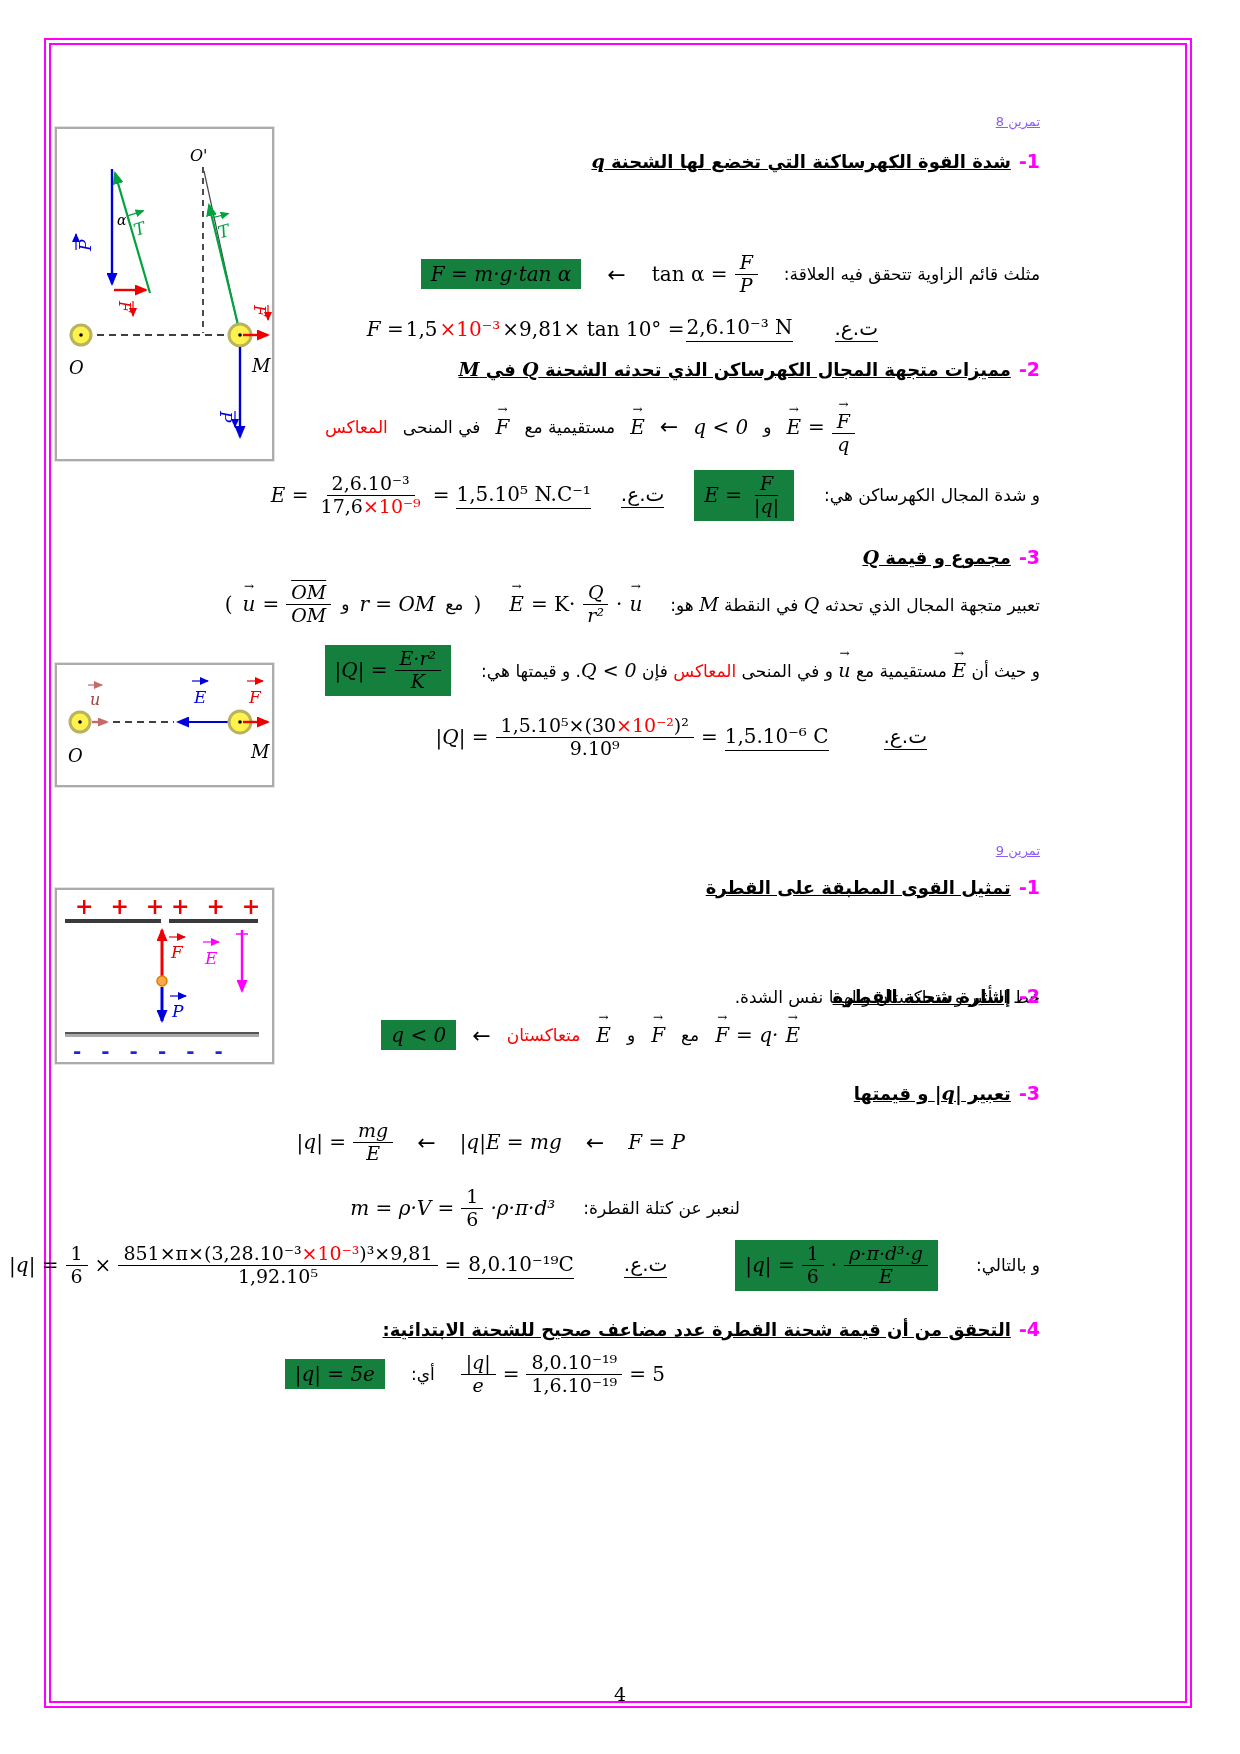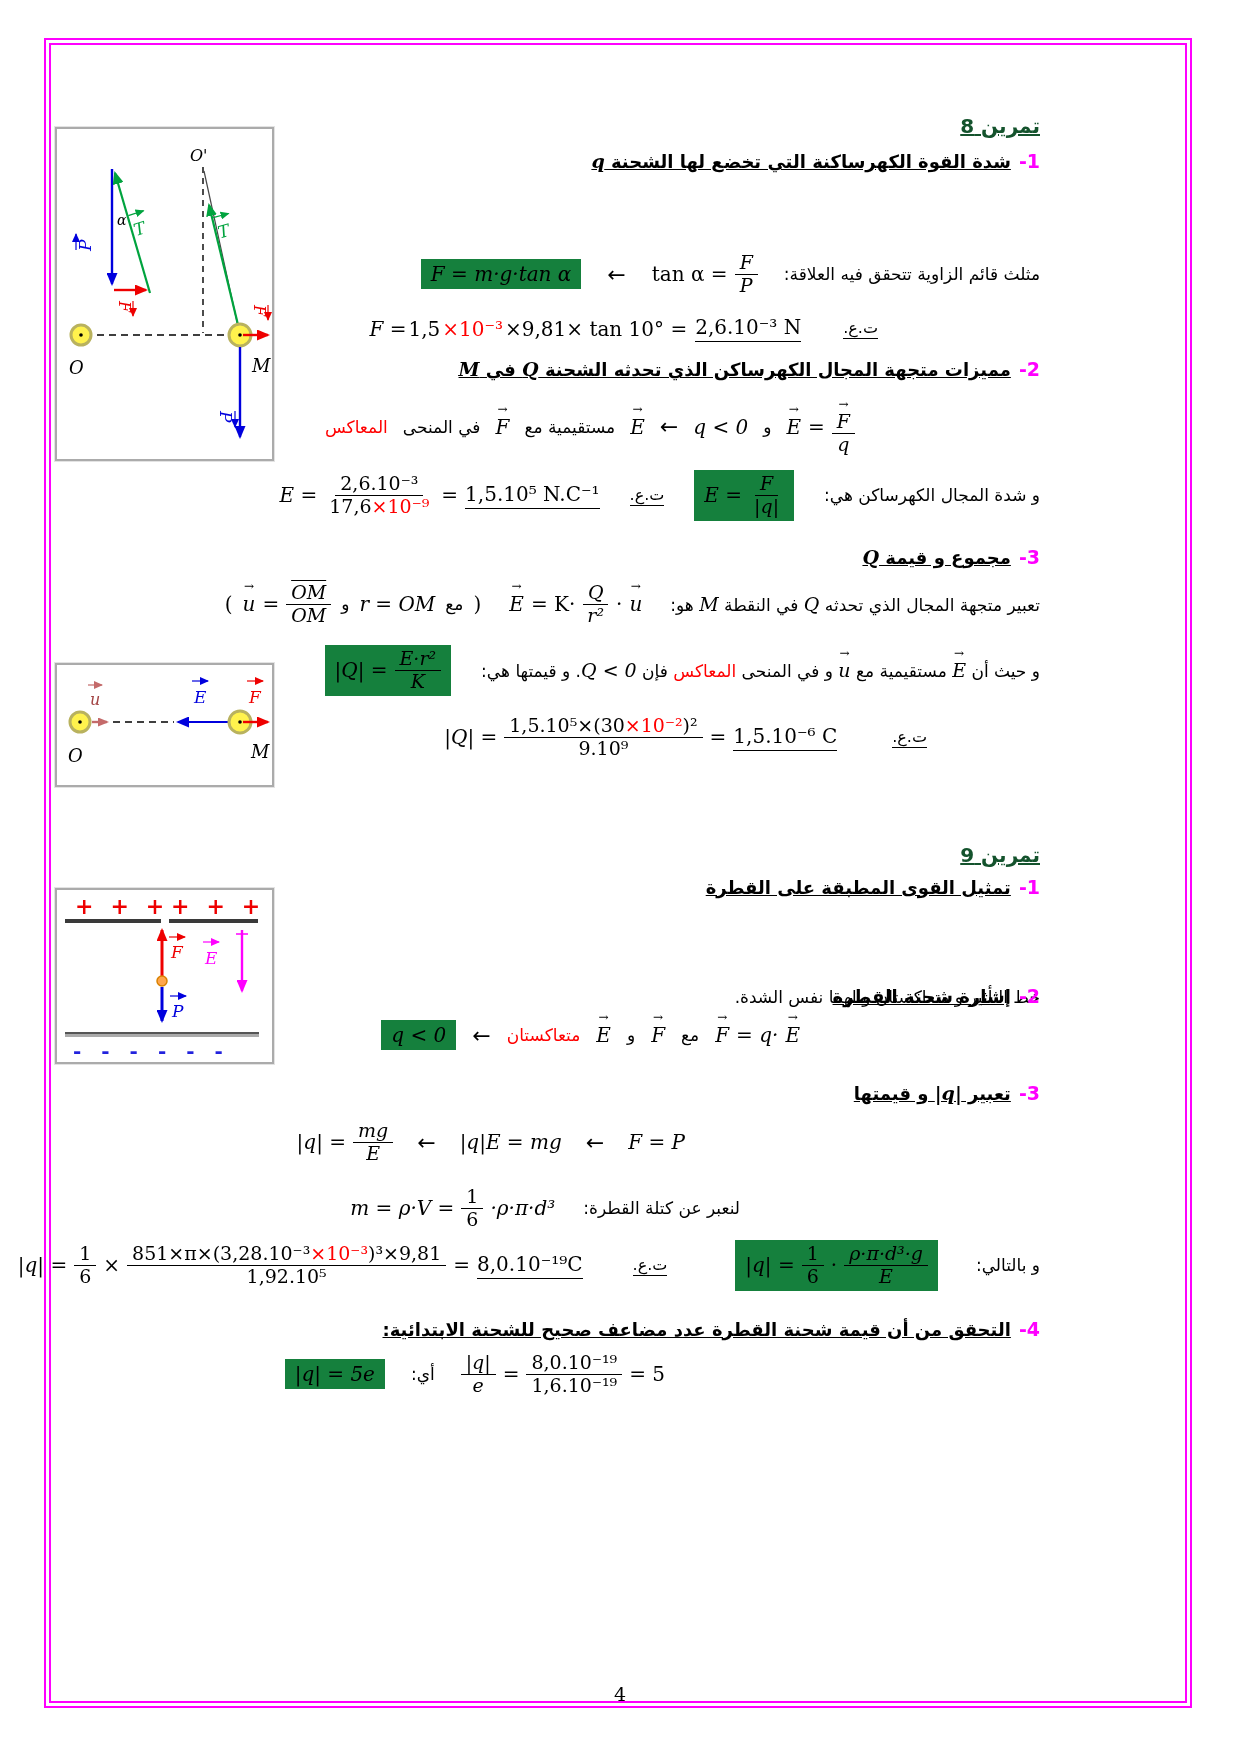--- a/index.html
+++ b/index.html
@@ -6,40 +6,40 @@
   .page{position:relative;width:1240px;height:1754px;background:#fff;overflow:hidden;
         font-family:"DejaVu Sans",sans-serif;color:#000}
   .frame{position:absolute;left:44px;top:38px;width:1148px;height:1670px;
          box-sizing:border-box;border:7px double #FF00FF}
   .ln{position:absolute;display:flex;direction:rtl;align-items:center;white-space:nowrap}
   .ar{font-size:17px;direction:rtl;unicode-bidi:isolate}
   .h{font-size:18px;font-weight:bold;text-decoration:underline;direction:rtl;unicode-bidi:isolate}
   .him{font-family:"DejaVu Serif","Liberation Serif",serif;font-style:italic;font-size:19px;
        direction:ltr;unicode-bidi:isolate}
   .secnum{color:#FF00FF;font-size:19px;font-weight:bold;direction:rtl;unicode-bidi:isolate}
-  .extitle{color:#14532d;font-size:20px;font-weight:bold;text-decoration:underline}
+  .extitle{color:#8b5cf6;font-size:13px;font-weight:normal;text-decoration:underline}
   .m,.mi{font-family:"DejaVu Serif","Liberation Serif",serif;font-size:20px;
          direction:ltr;unicode-bidi:isolate}
   .mi{font-style:italic}
   .it{font-style:italic}
   .mrow{display:inline-flex;align-items:center;gap:7px;direction:ltr;unicode-bidi:isolate}
   .grp{display:inline-flex;align-items:center;gap:10px;direction:rtl}
   .frac{display:inline-flex;flex-direction:column;align-items:center;direction:ltr;
         line-height:1.15;font-family:"DejaVu Serif","Liberation Serif",serif;font-size:19px}
   .fn{border-bottom:1.5px solid #000;padding:0 5px;display:inline-flex}
   .fd{padding:0 5px;display:inline-flex}
   .fnv{padding-top:13px}
   .vec{position:relative;display:inline-block;font-style:italic;
        font-family:"DejaVu Serif","Liberation Serif",serif;direction:ltr;unicode-bidi:isolate}
   .vec::before{content:"→";position:absolute;top:-13px;left:50%;transform:translateX(-50%);
                font-size:12px;font-style:normal;color:inherit}
   .bar{text-decoration:overline}
   .red{color:#FF0000}
   .hl{background:#15803d;padding:3px 10px}
-  .ta{font-size:16px;border-bottom:1.3px solid #000;padding-bottom:1px}
+  .ta{font-size:20px;border-bottom:1.3px solid #000;padding-bottom:1px}
   .arrw{font-size:22px;font-family:"DejaVu Sans",sans-serif;direction:ltr;unicode-bidi:isolate}
   .ures{border-bottom:1.4px solid #000;padding-bottom:2px}
   .fig{position:absolute;background:#fff;border:2px solid #ababab;box-shadow:0 0 0 1px #e3e3e3}
   .fig text{font-family:"DejaVu Serif","Liberation Serif",serif;font-style:italic}
   .pagenum{position:absolute;left:0;right:0;top:1683px;text-align:center;
            font-family:"DejaVu Serif",serif;font-size:19px}
 </style>
 </head>
 <body>
 
@@ -198,21 +198,21 @@
     <span class="hl mi">F = m·g·tan α</span>
   </div>
 
   <div class="ln" style="top:315px;right:362px;gap:42px">
     <span class="ta ar">ت.ع.</span>
     <span class="mrow" style="gap:2px">
       <span class="mi">F =</span>
       <span class="m">1,5</span>
       <span class="m red">×10⁻³</span>
       <span class="m">×9,81× tan 10° =</span>
-      <span class="m ures" style="margin-left:6px">2,6.10⁻³ N</span>
+      <span class="m ures" style="margin-left:0">2,6.10⁻³ N</span>
     </span>
   </div>
 
   <div class="ln" style="top:358px;right:200px;gap:8px">
     <span class="secnum">2-</span>
     <span class="h"><span>مميزات متجهة المجال الكهرساكن الذي تحدثه الشحنة </span><span class="him">Q</span><span> في </span><span class="him">M</span></span>
   </div>
 
   <div class="ln" style="top:398px;right:385px;gap:15px">
     <span class="mrow">

